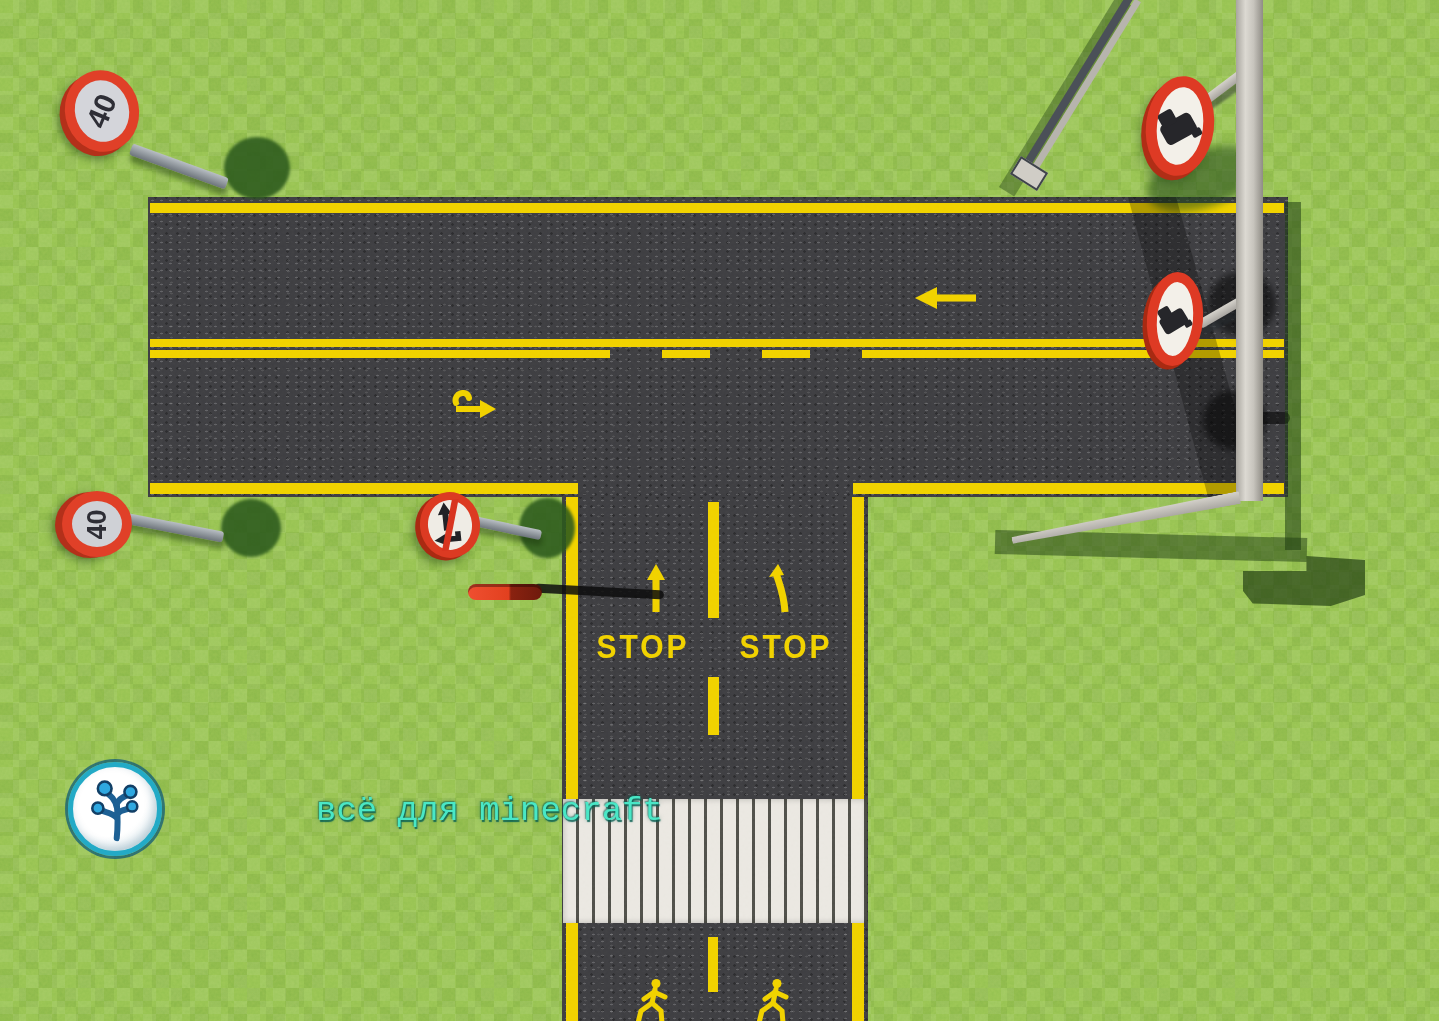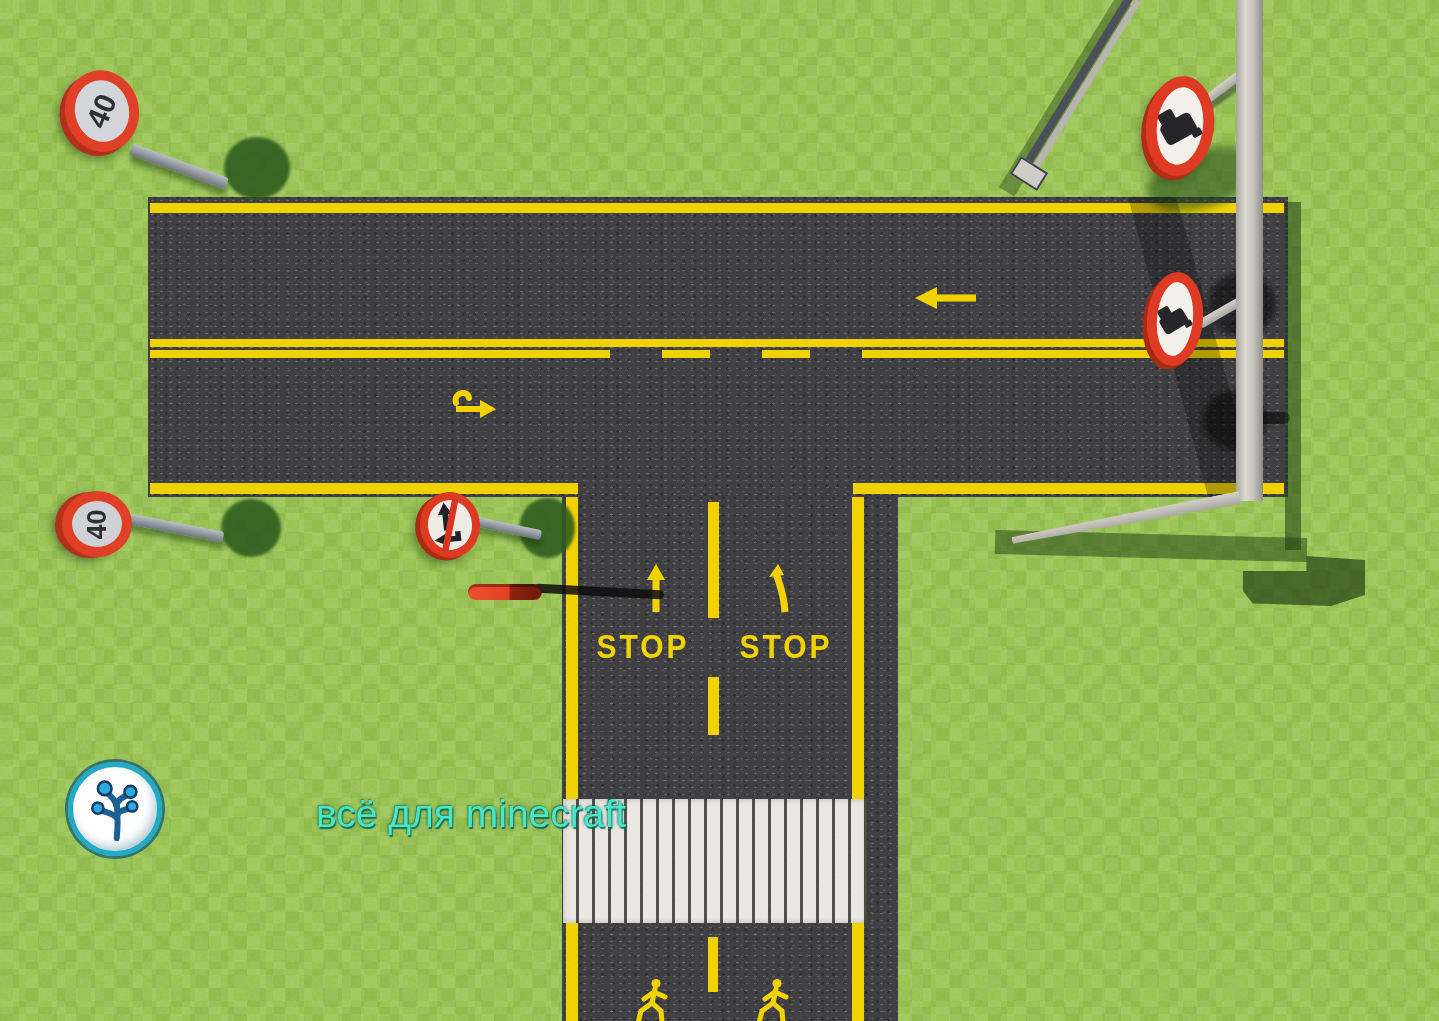--- a/index.html
+++ b/index.html
@@ -17,21 +17,21 @@
   .asphalt{
     background-color:#3a3a3d;
     background-image:
       radial-gradient(rgba(255,255,255,.17) 1px, transparent 1.4px),
       radial-gradient(rgba(255,255,255,.09) 1px, transparent 1.3px),
       radial-gradient(rgba(0,0,0,.28) 1.2px, transparent 1.7px);
     background-size:9px 7px,13px 11px,11px 9px;
     background-position:0 0,4px 3px,2px 5px;
   }
   .road-h{left:148px;top:197px;width:1140px;height:300px;}
-  .road-v{left:562px;top:497px;width:336px;height:524px;}
+  .road-v{left:562px;top:497px;width:306px;height:524px;}
   .yline{background:#f0ce00;}
   
   .h-top{left:2px;top:6px;width:1134px;height:10px;}
   .h-bot-left{left:2px;top:286px;width:428px;height:11px;}
   .h-bot-right{left:705px;top:286px;width:431px;height:11px;}
   .h-mid-top{left:2px;top:142px;width:1134px;height:8px;}
   .h-mid-bot-l{left:2px;top:153px;width:412px;height:8px;}
   .h-mid-bot-r{left:720px;top:153px;width:416px;height:8px;}
   .h-mid-dash{left:414px;top:153px;width:306px;height:8px;
     background:repeating-linear-gradient(90deg,#f0ce00 0 48px,transparent 48px 100px);}
@@ -62,22 +62,22 @@
   .arm{background:linear-gradient(180deg,#d5d2cb,#a8a5a0);border-radius:2px;}
   .armshadow{background:rgba(40,45,50,.5);border-radius:2px;filter:blur(1px);}
   .grain{position:absolute;inset:0;opacity:.13;mix-blend-mode:overlay;pointer-events:none;}
   
   .wm-logo{left:68px;top:762px;width:84px;height:84px;border-radius:50%;
     background:radial-gradient(circle at 38% 32%,#ffffff 55%,#dcebf0);
     border:5px solid #23aac6;box-shadow:0 0 0 3px rgba(15,90,120,.75), inset -3px -4px 8px rgba(20,80,110,.25);
     display:flex;align-items:center;justify-content:center;}
   .wm-site{left:157px;top:788px;font-size:34px;font-weight:700;color:#f6c63a;
     text-shadow:2px 2px 1px rgba(70,55,15,.85),-1px -1px 1px rgba(70,55,15,.5),0 0 4px rgba(60,45,10,.6);}
-  .wm-tag{left:316px;top:792px;font-size:39px;color:#49e7c6;
-    text-shadow:1px 2px 1px rgba(8,95,82,.85),-1px -1px 1px rgba(8,95,82,.5),0 0 4px rgba(8,95,82,.5);}
+  .wm-tag{left:316px;top:792px;font-size:34px;color:#49e7c6;
+    text-shadow:1px 2px 1px rgba(8,95,82,.85),-1px -1px 1px rgba(8,95,82,.5),0 0 4px rgba(8,95,82,.5);font-family:Liberation Mono, monospace;}
 </style>
 </head>
 <body>
 
 <div class="scene">
 
   <div class="abs asphalt road-h">
     <div class="abs yline h-top"></div>
     <div class="abs yline h-bot-left"></div>
     <div class="abs yline h-bot-right"></div>

